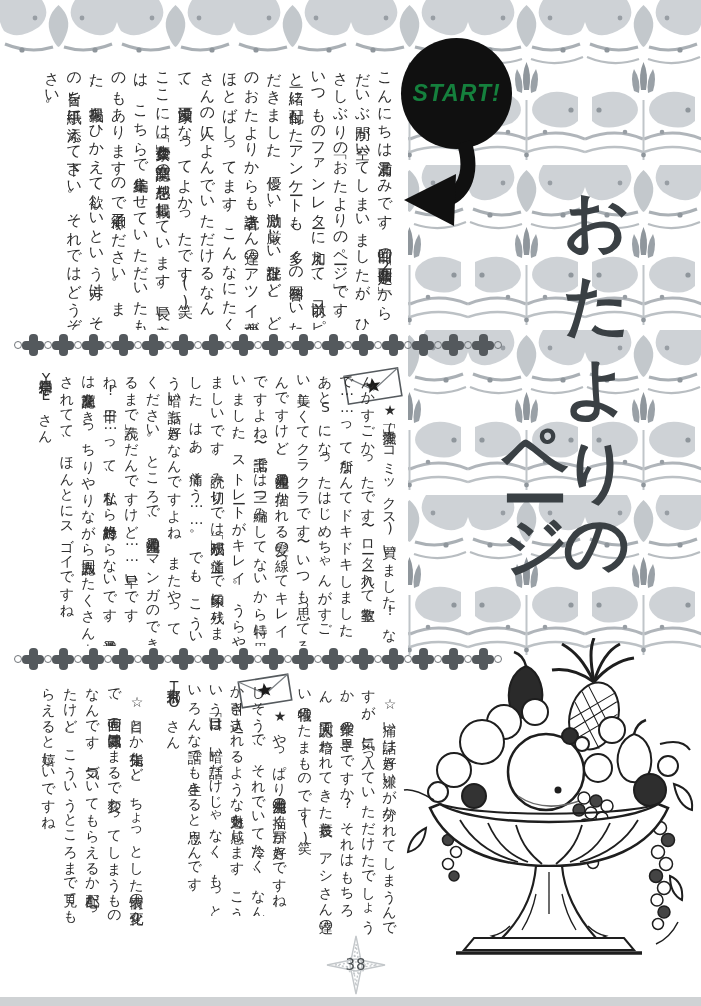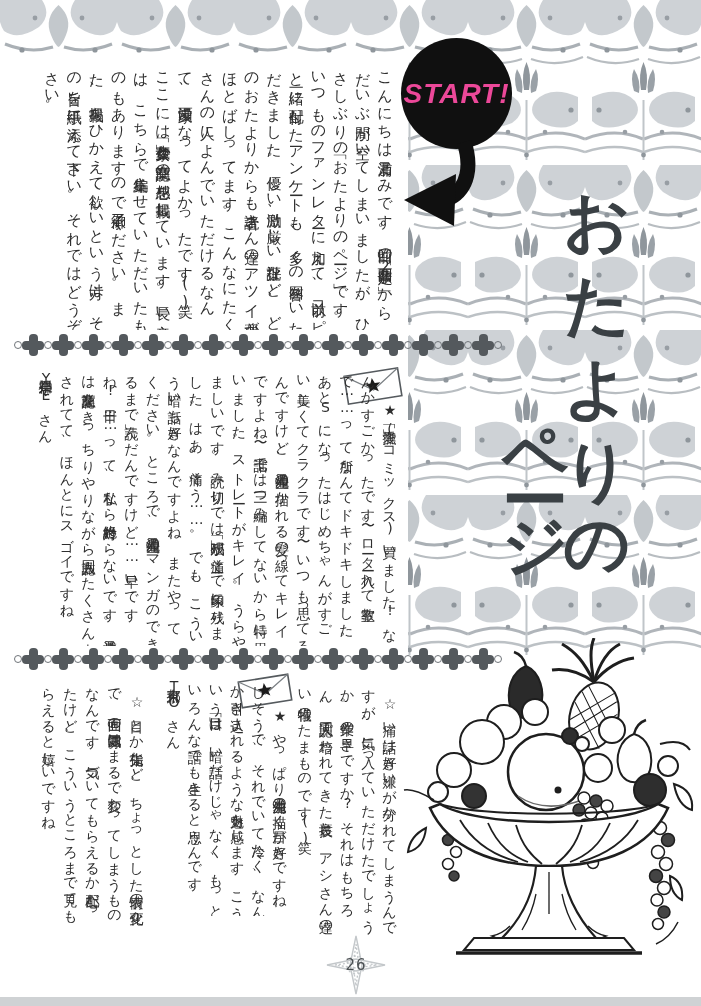--- a/index.html
+++ b/index.html
@@ -39,21 +39,21 @@
   }
   .title-main{left:552px;top:146px;font-size:66px;height:440px;}
   .title-sub{left:490px;top:382px;font-size:66px;height:330px;}
   
   .start-circle{
     position:absolute;left:401px;top:38px;width:111px;height:111px;
     background:#101010;border-radius:50%;
     display:flex;align-items:center;justify-content:center;
   }
   .start-label{
-    color:#ec4899;font-weight:bold;font-size:28px;letter-spacing:1px;
+    color:#15803d;font-weight:bold;font-size:23px;letter-spacing:1px;
     font-family:"Liberation Sans",sans-serif;font-style:italic;
   }
   
   .divider{
     position:absolute;left:14px;width:384px;height:26px;
     display:flex;align-items:center;justify-content:space-between;
   }
   #divider1{top:332px;}
   #divider2{top:646px;}
   .ring{width:6px;height:6px;border:1.6px solid #70757a;border-radius:50%;background:transparent;flex:none;}
@@ -339,17 +339,17 @@
   <div class="pagenum">
     <svg width="62" height="62" viewBox="0 0 62 62">
       <g stroke="#c3c7ca" fill="none" stroke-width="1.4">
         <path d="M31,2 L37,31 L31,60 L25,31 Z"></path>
         <path d="M2,31 L31,25 L60,31 L31,37 Z"></path>
         <path d="M31,10 L34,31 L31,52 L28,31 Z" stroke-dasharray="2,2"></path>
         <path d="M10,31 L31,28 L52,31 L31,34 Z" stroke-dasharray="2,2"></path>
         <circle cx="31" cy="31" r="9" stroke-dasharray="2,3"></circle>
       </g>
     </svg>
-    <span>26</span>
+    <span>38</span>
   </div>
 
   <div class="bottom-strip"></div>
 </div>
 
 </body></html>

